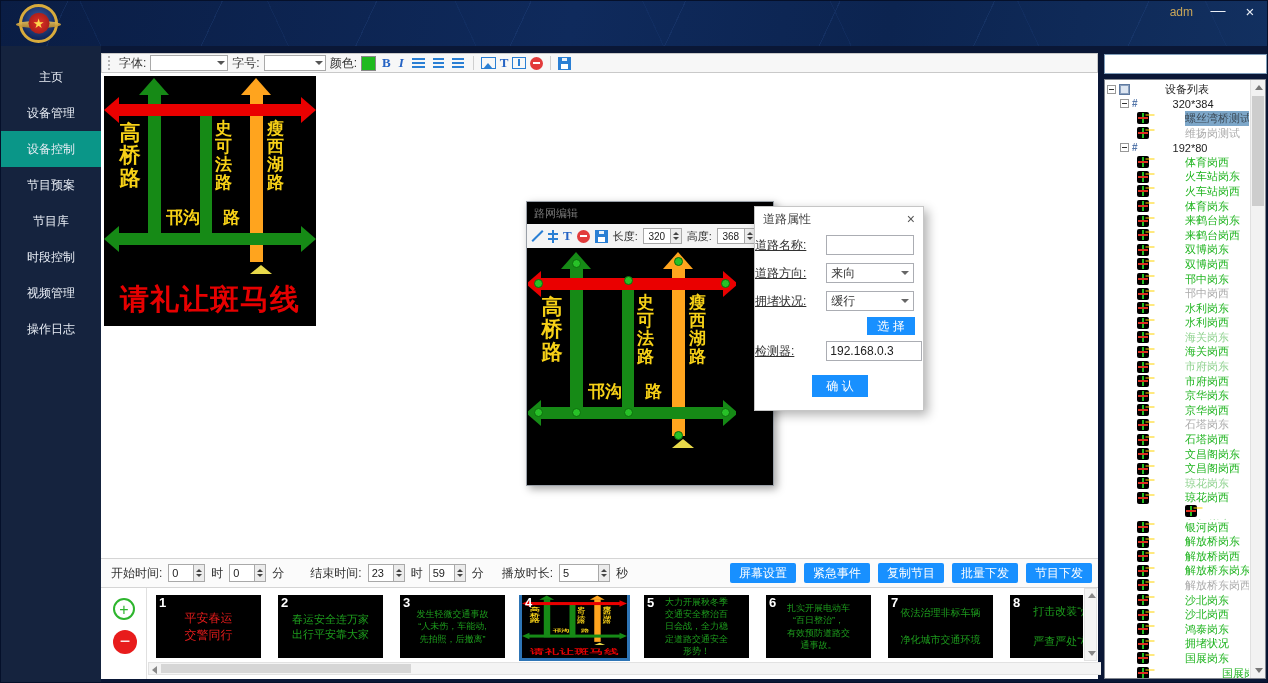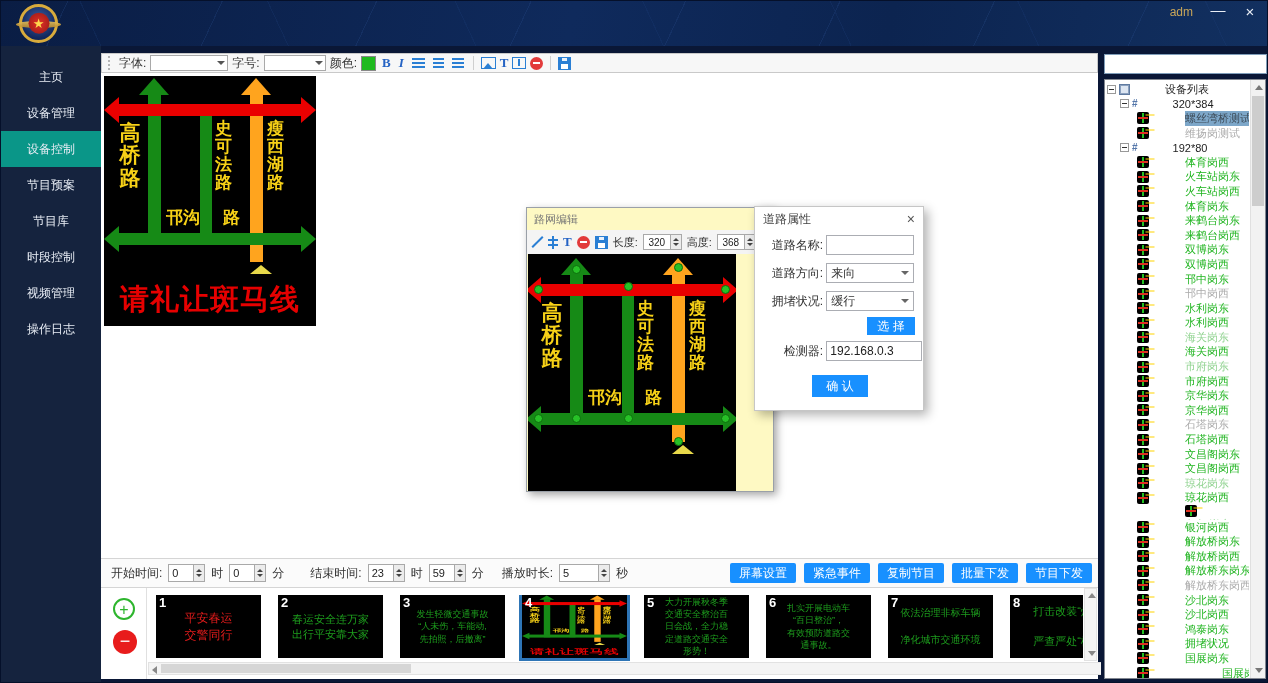--- a/index.html
+++ b/index.html
@@ -71,21 +71,21 @@
   .head-right{width:0;height:0;border-top:13px solid transparent;border-bottom:13px solid transparent;}
   .head-right.red{border-left:15px solid #ea0000;background:none;}
   .head-right.green{border-left:15px solid #168a16;background:none;}
   .ylabel{color:#f7d117;font-weight:bold;}
   .vtext{word-break:break-all;line-height:1.06;text-align:center;}
   .yield{width:0;height:0;border-left:11px solid transparent;border-right:11px solid transparent;border-bottom:9px solid #e8d94a;}
   .sign .msg{position:absolute;left:0;top:204px;width:100%;text-align:center;color:#e60000;font-size:29px;font-weight:bold;letter-spacing:1px;}
   .handle{position:absolute;width:9px;height:9px;border-radius:50%;background:#27c127;border:1px solid #0d6e0d;}
 
   
-  #road-editor{position:absolute;left:525px;top:206px;width:248px;height:285px;background:#fef9c3;
+  #road-editor{position:absolute;left:525px;top:200px;width:248px;height:285px;background:#000000;
     border:1px solid #9aa0a8;box-shadow:3px 3px 8px rgba(0,0,0,.35);}
   #road-editor .titlebar{height:22px;display:flex;align-items:center;padding:0 7px;font-size:11px;color:#777;}
   #road-editor .titlebar .x{margin-left:auto;color:#888;font-size:13px;cursor:pointer;}
   #road-editor .etools{height:24px;display:flex;align-items:center;gap:5px;padding:0 4px;font-size:11px;color:#333;background:#f4f4f4;}
   .icon-pen{width:12px;height:12px;position:relative;cursor:pointer;}
   .icon-pen:after{content:"";position:absolute;left:-1px;top:5px;width:15px;height:2px;background:#2a7fd4;transform:rotate(-45deg);}
   .icon-lane{width:10px;height:13px;position:relative;cursor:pointer;}
   .icon-lane:after{content:"";position:absolute;left:4px;top:0;width:2px;height:13px;background:#2a7fd4;}
   .icon-lane:before{content:"";position:absolute;left:0;top:3px;width:10px;height:2px;background:#2a7fd4;box-shadow:0 5px 0 #2a7fd4;}
   .numbox{width:28px;height:16px;border:1px solid #a9a9a9;background:#fff;font-size:10px;text-align:center;color:#222;padding:0;}
@@ -94,21 +94,21 @@
   .spin b.u{border-bottom:3px solid #444;margin-bottom:2px;}
   .spin b.d{border-top:3px solid #444;}
   #editor-canvas{position:absolute;left:1px;top:46px;width:208px;height:237px;background:#000;overflow:hidden;}
 
   
   #road-props{position:absolute;left:753px;top:205px;width:170px;height:205px;background:#fff;
     border:1px solid #c6c6c6;box-shadow:4px 4px 10px rgba(0,0,0,.3);font-size:12px;color:#333;}
   #road-props .titlebar{height:24px;display:flex;align-items:center;padding:0 8px;font-size:12px;color:#444;}
   #road-props .titlebar .x{margin-left:auto;color:#555;font-size:14px;cursor:pointer;}
   .prow{position:absolute;left:0;width:100%;display:flex;align-items:center;}
-  .plabel{width:68px;text-align:right;}
+  .plabel{width:68px;text-decoration:underline;}
   .pinput{width:88px;height:20px;border:1px solid #abadb3;background:#fff;font-size:12px;padding:0 3px;color:#222;}
   .pselect{width:88px;height:20px;border:1px solid #abadb3;background:#fff;display:flex;align-items:center;padding:0 4px;position:relative;}
   .pselect .dd{margin-left:auto;width:0;height:0;border-left:4px solid transparent;border-right:4px solid transparent;border-top:4px solid #666;}
   .bluebtn{background:#1890ff;color:#fff;border:none;font-size:12px;cursor:pointer;}
 
   
   #schedule{position:absolute;left:100px;top:557px;width:997px;height:30px;background:#fbfbfb;
     border-top:1px solid #d5d5d5;border-bottom:1px solid #d5d5d5;display:flex;align-items:center;font-size:12px;color:#333;padding-left:10px;gap:6px;}
   #schedule .tin{width:26px;height:18px;border:1px solid #a9a9a9;background:#fff;font-size:11px;text-align:left;padding:0 3px;color:#222;}
   #schedule .spin{height:18px;}

